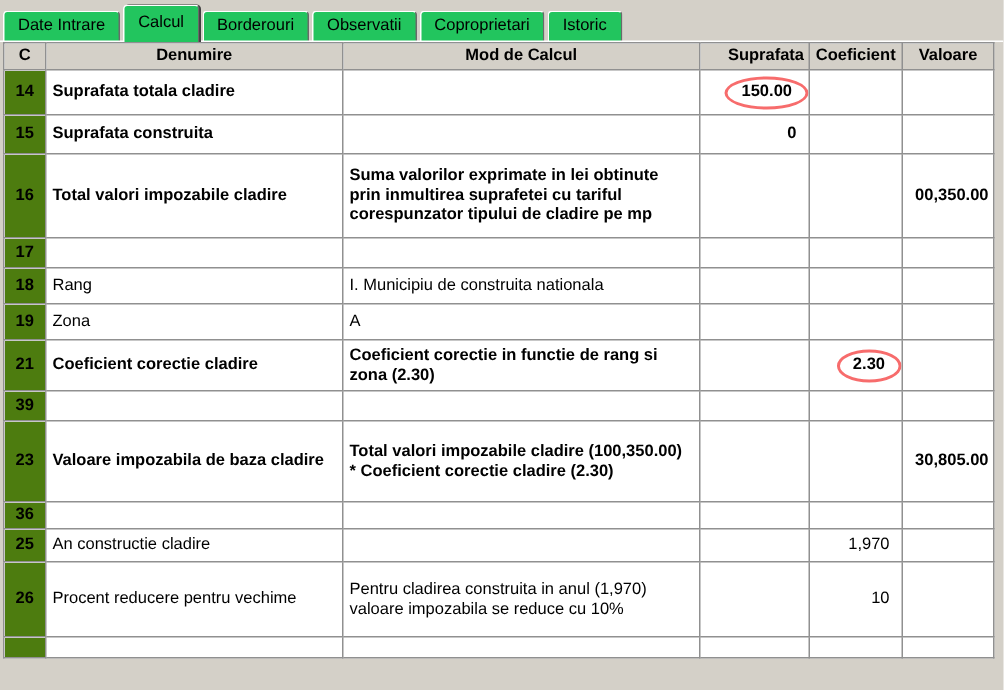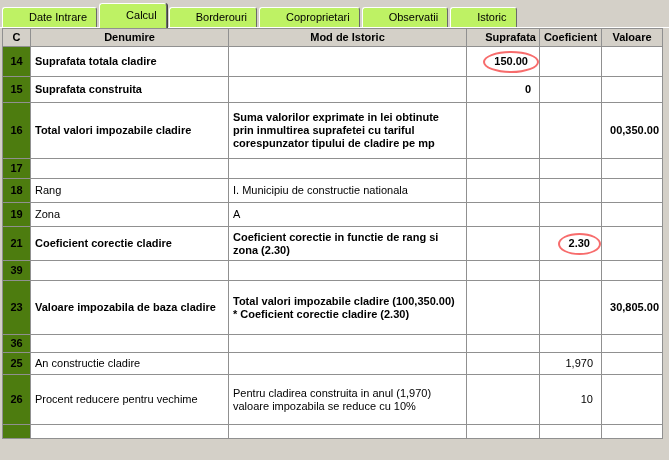--- a/index.html
+++ b/index.html
@@ -15,23 +15,23 @@
   .tab-bar {
     height: 28px;
     padding-left: 2px;
     display: flex;
     align-items: flex-end;
     background: #d4d0c8;
     position: relative;
   }
   .tab {
     height: 21px;
-    padding: 3px 9px 2px 26px;
+    padding: 3px 9px 2px 9px;
     margin-right: 2px;
-    background: #bef264;
+    background: #22c55e;
     border-top: 1px solid #ffffff;
     border-left: 1px solid #ffffff;
     border-right: 1px solid #6a6a6a;
     border-bottom: none;
     border-radius: 3px 3px 0 0;
     white-space: nowrap;
     cursor: default;
     position: relative;
   }
   .tab.active {
@@ -100,41 +100,41 @@
     margin: -5px -8px -5px 0;
   }
 </style>
 </head>
 <body>
 
 <div class="tab-bar">
   <div class="tab">Date Intrare</div>
   <div class="tab active">Calcul</div>
   <div class="tab">Borderouri</div>
+  <div class="tab">Observatii</div>
   <div class="tab">Coproprietari</div>
-  <div class="tab">Observatii</div>
   <div class="tab">Istoric</div>
   <div class="pane-edge"></div>
 </div>
 
 <div class="grid-wrap">
   <table class="grid">
     <colgroup>
       <col style="width:28px">
         <col style="width:198px">
         <col style="width:238px">
       <col style="width:73px">
         <col style="width:62px">
         <col style="width:61px">
     </colgroup>
     <thead>
       <tr>
         <th class="col-c">C</th>
         <th class="col-den">Denumire</th>
-        <th class="col-mod">Mod de Istoric</th>
+        <th class="col-mod">Mod de Calcul</th>
         <th class="col-sup">Suprafata</th>
         <th class="col-coef">Coeficient</th>
         <th class="col-val">Valoare</th>
       </tr>
     </thead>
     <tbody id="grid-body">
         <tr class="bold" style="height: 30px;">
           <td class="cell-c">14</td>
           <td class="cell-den">Suprafata totala cladire</td>
           <td class="cell-mod"></td>
@@ -162,21 +162,21 @@
           <td class="cell-c">17</td>
           <td class="cell-den"></td>
           <td class="cell-mod"></td>
           <td class="num cell-sup"></td>
           <td class="num cell-coef"></td>
           <td class="num cell-val"></td>
         </tr>
         <tr style="height: 24px;">
           <td class="cell-c">18</td>
           <td class="cell-den">Rang</td>
-          <td class="cell-mod">I. Municipiu de constructie nationala</td>
+          <td class="cell-mod">I. Municipiu de construita nationala</td>
           <td class="num cell-sup"></td>
           <td class="num cell-coef"></td>
           <td class="num cell-val"></td>
         </tr>
         <tr style="height: 24px;">
           <td class="cell-c">19</td>
           <td class="cell-den">Zona</td>
           <td class="cell-mod">A</td>
           <td class="num cell-sup"></td>
           <td class="num cell-coef"></td>

